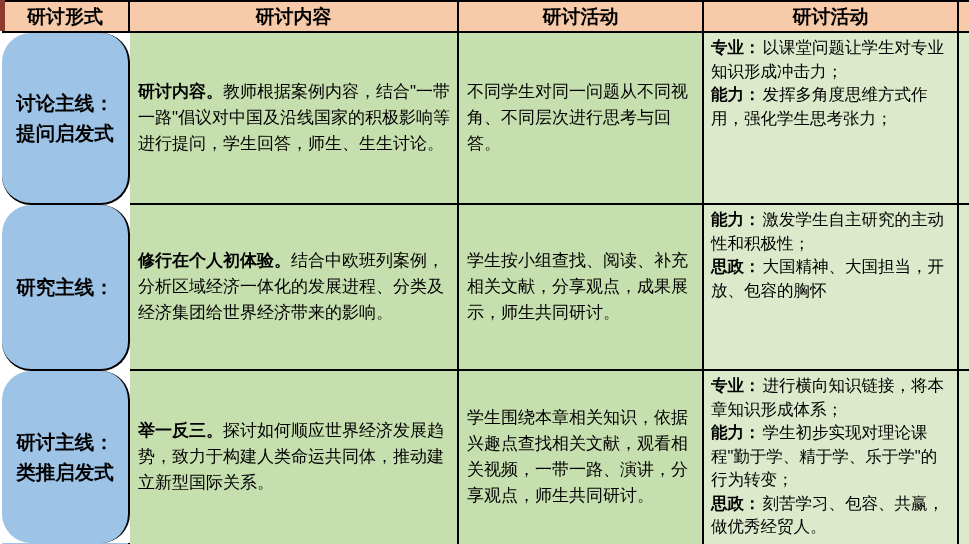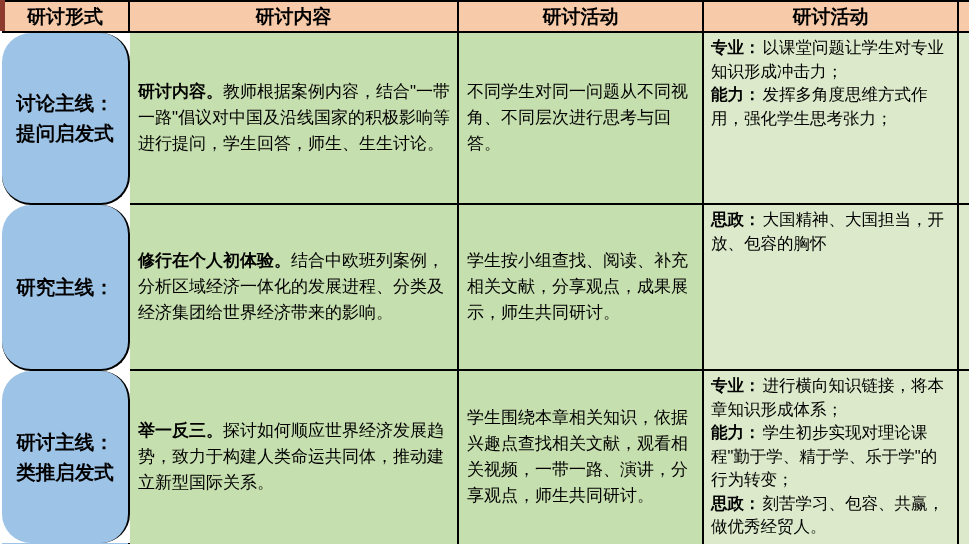--- a/index.html
+++ b/index.html
@@ -97,20 +97,21 @@
     <div class="c blue formcell">
       <div>研究主线：</div>
     </div>
     <div class="c green bodycell">
       <span class="inner"><span class="b">修行在个人初体验。</span><span>结合中欧班列案例，分析区域经济一体化的发展进程、分类及经济集团给世界经济带来的影响。</span></span>
     </div>
     <div class="c green bodycell">
       <span class="inner">学生按小组查找、阅读、补充相关文献，分享观点，成果展示，师生共同研讨。</span>
     </div>
     <div class="c lgreen effectcell">
+      <div class="effect-line"><span class="b">能力：</span><span>激发学生自主研究的主动性和积极性；</span></div>
       <div class="effect-line"><span class="b">思政：</span><span>大国精神、大国担当，开放、包容的胸怀</span></div>
     </div>
     <div class="c lgreen sliver"></div>
 
     <div class="c blue formcell bot">
       <div>研讨主线：</div>
       <div>类推启发式</div>
     </div>
     <div class="c green bodycell bot">
       <span class="inner"><span class="b">举一反三。</span><span>探讨如何顺应世界经济发展趋势，致力于构建人类命运共同体，推动建立新型国际关系。</span></span>

